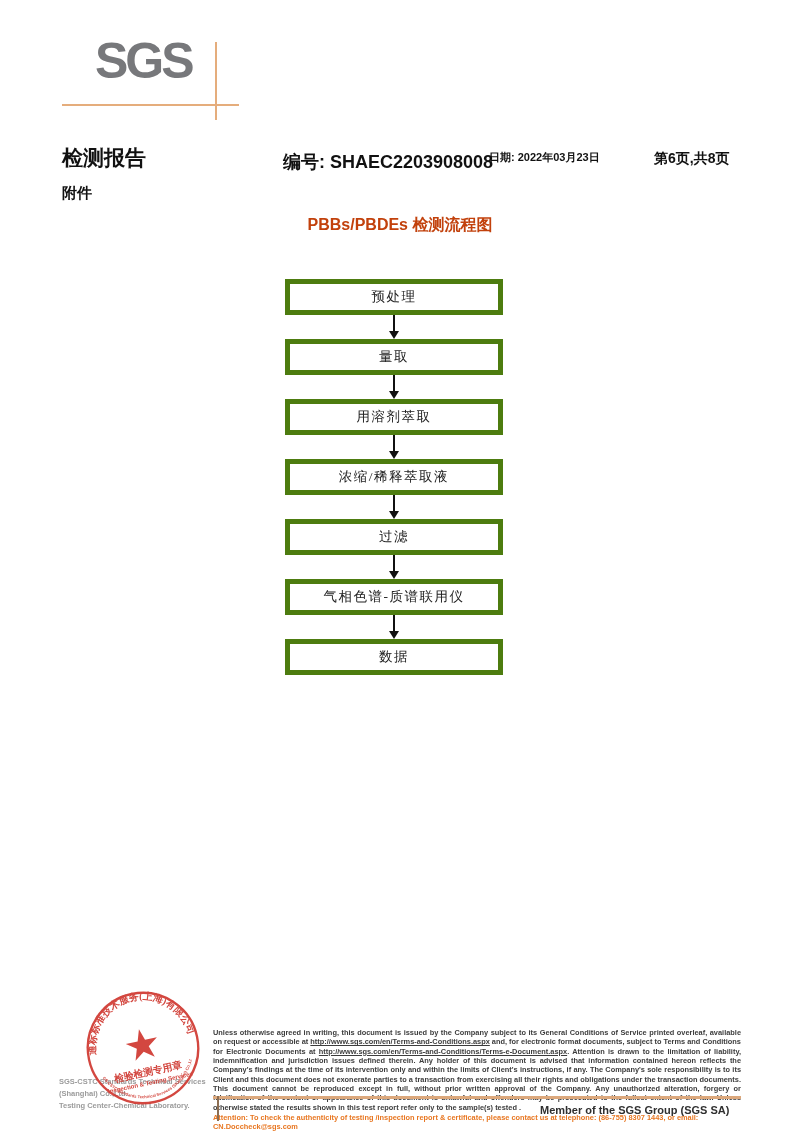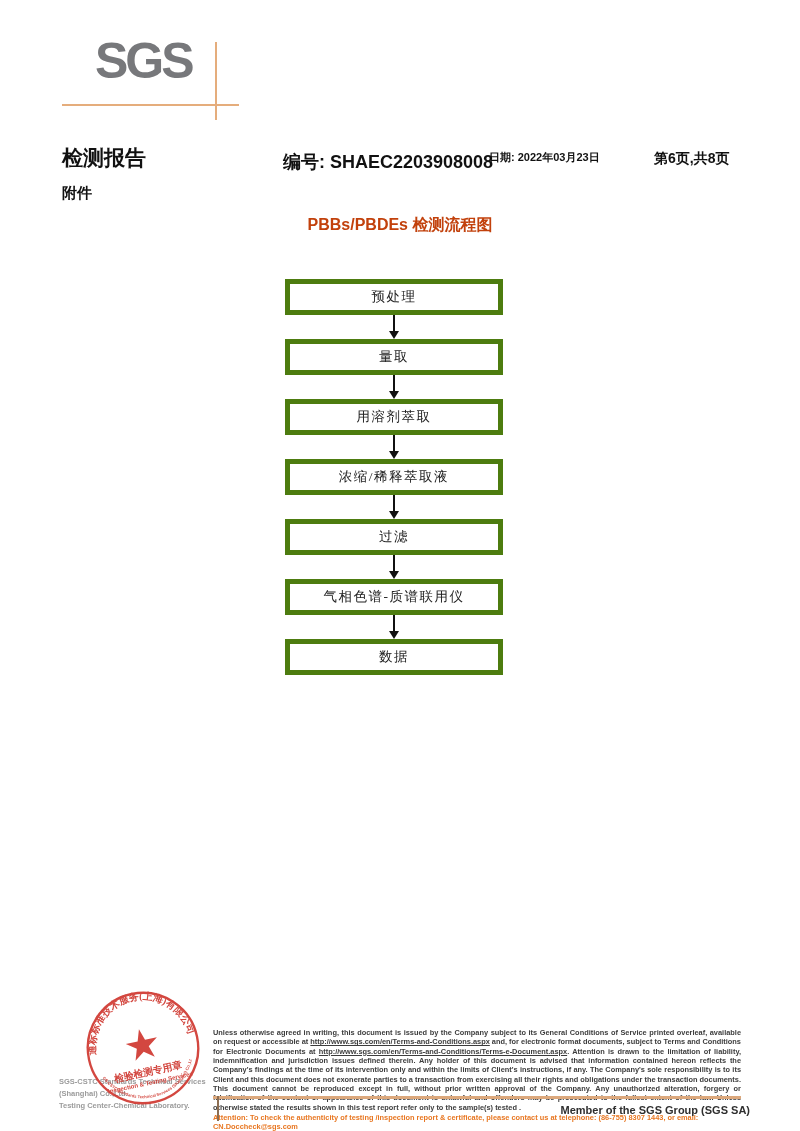--- a/index.html
+++ b/index.html
@@ -61,21 +61,21 @@
   }
   .addr-row{display:flex;font-size:8px;font-weight:bold;color:#222;line-height:1.55;}
   .addr-c1{width:208px;}
   .addr-c2{width:66px;}
   .addr-c3{width:112px;}
   .addr-c4{width:104px;}
   .addr-c5{width:118px;}
   .footer-hline{position:absolute;left:213px;top:1096px;width:528px;height:3px;background:#dca87c;}
   .footer-vline{position:absolute;left:217px;top:1096px;width:1.5px;height:25px;background:#8d6e52;}
   .member-line{
-    position:absolute;left:540px;top:1104px;width:210px;text-align:right;
+    position:absolute;left:540px;top:1104px;width:210px;text-align:left;
     font-size:11px;font-weight:bold;color:#2f2f2f;
   }
 </style>
 </head>
 <body>
 
 <div class="page">
 
   <div class="logo-hline"></div>
   <div class="logo-vline"></div>

